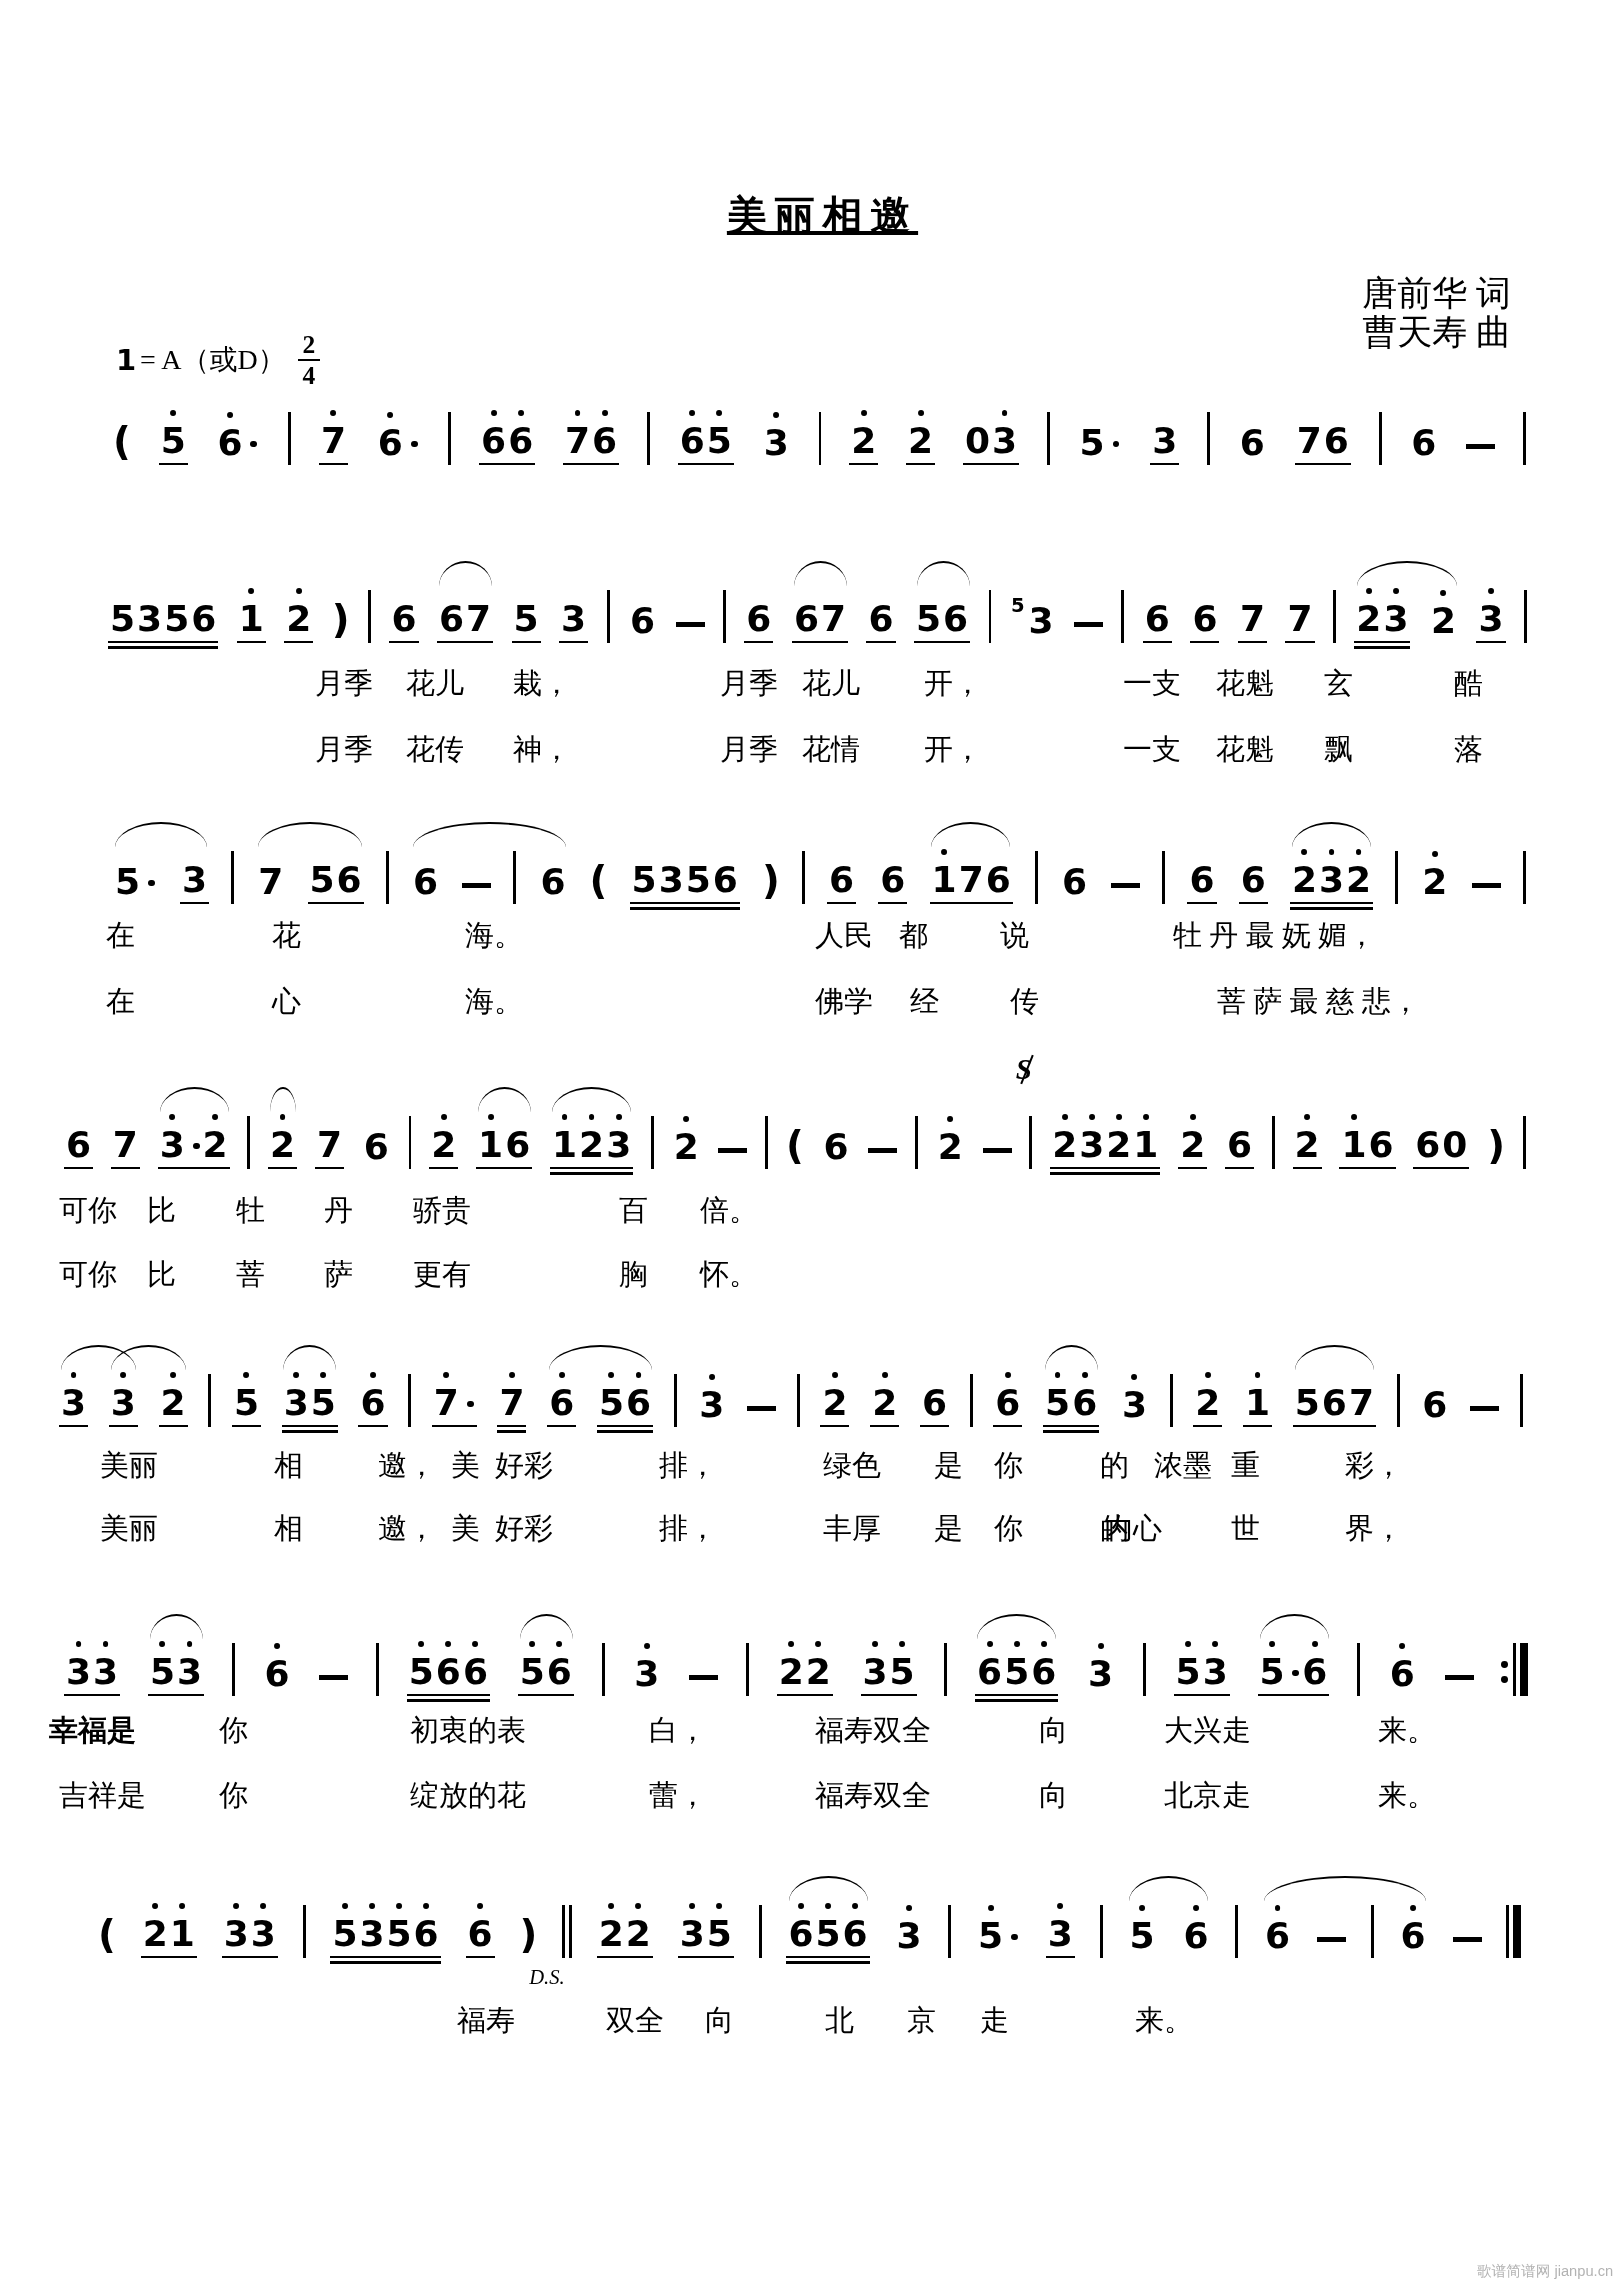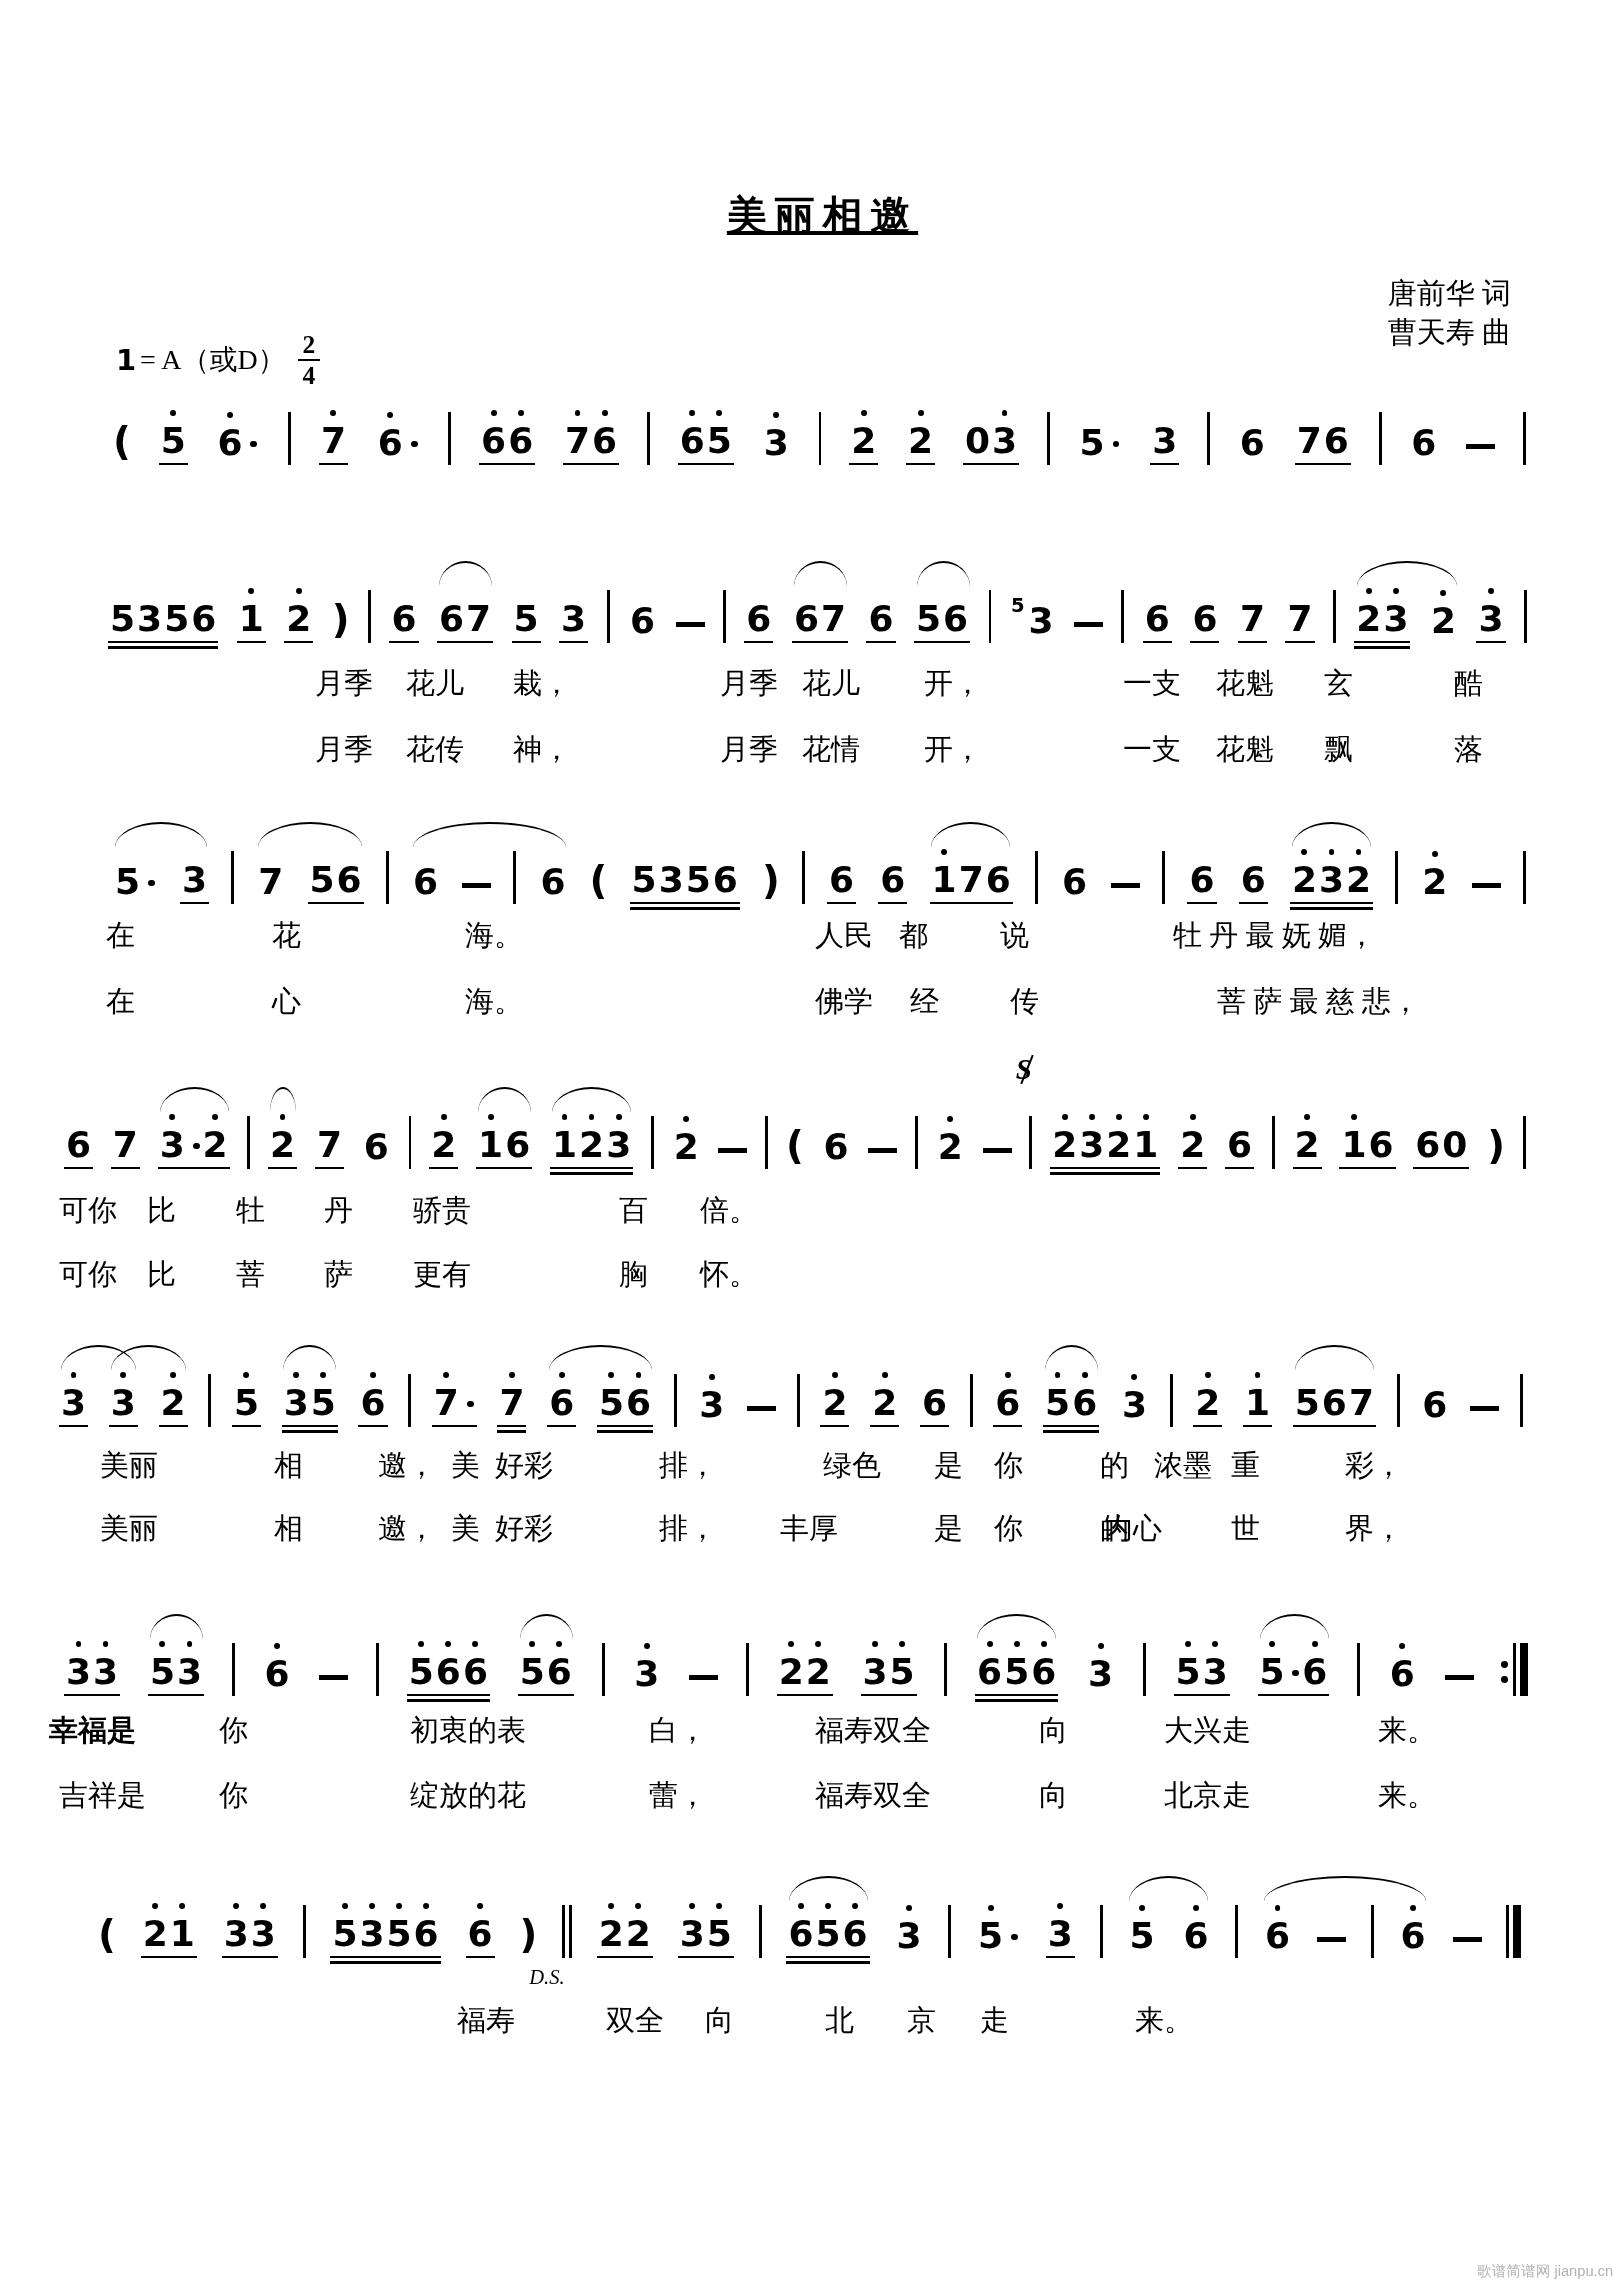--- a/index.html
+++ b/index.html
@@ -1,21 +1,21 @@
 <!DOCTYPE html>
 <html><head>
 <meta charset="utf-8">
 <style>
   html,body{margin:0;padding:0;background:#ffffff;}
   #sheet{position:relative;width:1621px;height:2293px;background:#fff;overflow:hidden;
          font-family:"Liberation Serif",serif;color:#000;}
   .title{position:absolute;top:188px;left:12px;width:100%;text-align:center;
          font-size:40px;font-weight:700;letter-spacing:7.8px;font-family:"Liberation Serif",serif;text-decoration:underline;}
   .credits{position:absolute;top:274px;right:110px;text-align:right;
-           font-size:29px;line-height:39px;font-family:"Liberation Serif",serif;}
+           font-size:35px;line-height:39px;font-family:"Liberation Serif",serif;}
   .keysig{position:absolute;top:331px;left:116px;font-size:28px;display:flex;align-items:center;}
   .keysig .k1{font-weight:700;font-family:"DejaVu Sans",sans-serif;font-size:29px;}
   .keysig .krest{font-family:"Liberation Serif",serif;margin-left:3.9px;}
   .frac{display:inline-flex;flex-direction:column;align-items:center;margin-left:11.8px;
         font-weight:700;font-size:25.5px;line-height:27.4px;font-family:"Liberation Serif",serif;}
   .frac .num{border-bottom:2.9px solid #000;padding:0 4.9px 1px;}
   .frac .den{padding:1px 4.9px 0;}
 
   
   .mline{position:absolute;height:49px;display:flex;justify-content:space-between;
@@ -799,21 +799,21 @@
       <span class="lyr" style="left: 1231px;">重</span>
       <span class="lyr" style="left: 1345px;">彩，</span>
     </div>
     <div class="lyrrow" style="top: 1512px;">
       <span class="lyr" style="left: 100px;">美丽</span>
       <span class="lyr" style="left: 274px;">相</span>
       <span class="lyr" style="left: 378px;">邀，</span>
       <span class="lyr" style="left: 451px;">美</span>
       <span class="lyr" style="left: 495px;">好彩</span>
       <span class="lyr" style="left: 659px;">排，</span>
-      <span class="lyr" style="left: 780px;">丰厚</span>
+      <span class="lyr" style="left: 823px;">丰厚</span>
       <span class="lyr" style="left: 934px;">是</span>
       <span class="lyr" style="left: 994px;">你</span>
       <span class="lyr" style="left: 1100px;">的</span>
       <span class="lyr" style="left: 1104px; text-align: right;">内心</span>
       <span class="lyr" style="left: 1231px;">世</span>
       <span class="lyr" style="left: 1345px;">界，</span>
     </div>
     <div class="lyrrow" style="top: 1714px;">
       <span class="lyr" style="left: 49px; font-weight: bold;">幸福是</span>
       <span class="lyr" style="left: 219px;">你</span>

